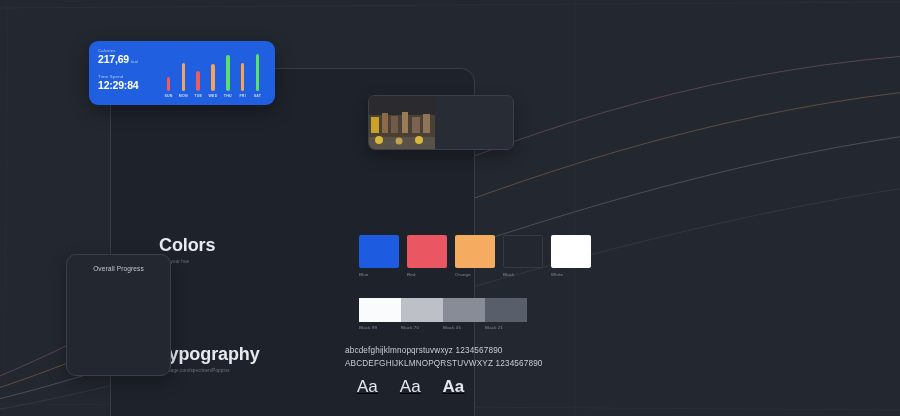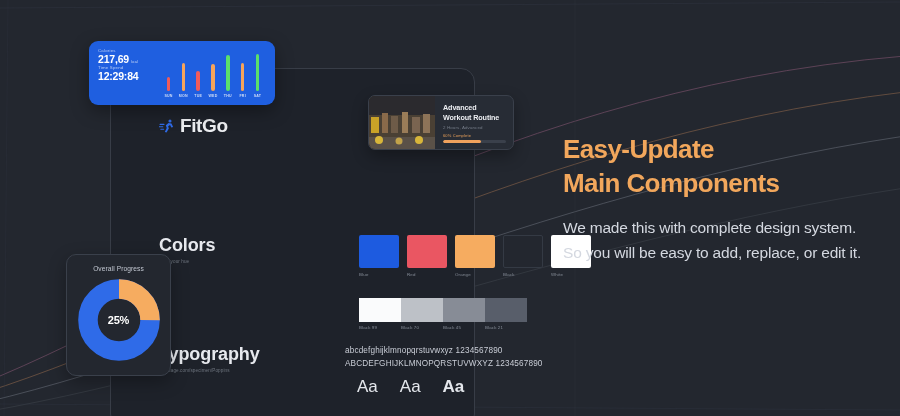--- a/index.html
+++ b/index.html
@@ -39,39 +39,39 @@
   .sw-label { font-size:4.4px; color:#878E99; margin-top:4px; letter-spacing:0.2px; }
 
   .grayramp { position:absolute; left:248px; top:229px; display:flex; width:168px; }
   .gr { height:24px; flex:1; }
   .gr-labels { position:absolute; left:248px; top:256px; display:flex; width:168px; }
   .gr-lab { flex:1; font-size:4.4px; color:#878E99; letter-spacing:0.15px; }
 
   
   .type-spec { position:absolute; left:234px; }
   .type-line { font-size:8.2px; color:#C9CDD6; letter-spacing:0.15px; white-space:nowrap; }
-  .aa-row { position:absolute; left:246px; top:308px; display:flex; gap:22px; align-items:baseline; }
+  .aa-row { position:absolute; left:246px; top:308px; display:flex; gap:22px; align-items:baseline;text-decoration:underline; }
   .aa { color:#E4E7EC; font-size:17px; }
   .aa.w3 { font-weight:300; }
   .aa.w5 { font-weight:400; }
   .aa.w7 { font-weight:bold; }
 
   
   .stats-card {
     position:absolute; left:89px; top:41px; width:186px; height:64px;
     background:#1F5FE0; border-radius:9px; padding:7px 9px;
     box-shadow:0 6px 18px rgba(0,0,0,0.35);
     display:flex; gap:8px;
   }
   .stats-left { width:52px; flex:none; }
   .stat-lab { font-size:4.3px; color:#B9CDF5; letter-spacing:0.25px; }
   .stat-val { font-size:10.5px; font-weight:bold; color:#FFFFFF; letter-spacing:-0.2px;
               line-height:1.15; }
   .stat-unit { font-size:4.3px; font-weight:normal; color:#AFC5F2; margin-left:2px; }
-  .stat-block + .stat-block { }
+  .stat-block + .stat-block { margin-top:9px; }
 
   .bars { flex:1; display:flex; align-items:flex-end; justify-content:space-between;
           padding:0 2px 0 4px; }
   .bar-col { display:flex; flex-direction:column; align-items:center; width:13px; }
   .bar { width:3.4px; border-radius:2px; }
   .bar-lab { font-size:3.6px; font-weight:bold; color:#CBDAF8; margin-top:3px;
              letter-spacing:0.2px; }
 
   
   .routine {
@@ -128,30 +128,20 @@
     <path d="M-40 416 C 240 372, 560 240, 905 188" fill="none" stroke="#5B616B" stroke-width="0.8" opacity="0.35"></path>
     <path d="M0 8 L900 2" fill="none" stroke="#333845" stroke-width="0.8" opacity="0.55"></path>
     <path d="M0 404 L900 410" fill="none" stroke="#333845" stroke-width="0.8" opacity="0.45"></path>
     <path d="M8 0 L4 416" fill="none" stroke="#333845" stroke-width="0.8" opacity="0.35"></path>
     <path d="M575 0 L575 416" fill="none" stroke="#2E333D" stroke-width="0.8" opacity="0.6"></path>
   </svg>
 
   <div class="artboard">
     <div class="artboard-inner">
 
-      <div class="logo-row">
-        <svg class="logo-mark" viewBox="0 0 24 24">
-          <circle cx="15.5" cy="4.2" r="2.2" fill="#2F6BE8"></circle>
-          <path d="M13.4 7.2 L9.6 10.4 L10.9 14.2 L8.2 19.6 L10.6 20.6 L13.9 14.8 L12.9 11.6 L15.6 10.0 L17.4 13.4 L20.0 12.6 L17.6 7.8 Z" fill="#2F6BE8"></path>
-          <path d="M1.5 9.0 L7.0 9.0" stroke="#2F6BE8" stroke-width="1.5" stroke-linecap="round"></path>
-          <path d="M0.5 12.4 L5.4 12.4" stroke="#2F6BE8" stroke-width="1.5" stroke-linecap="round"></path>
-          <path d="M2.6 15.8 L6.6 15.8" stroke="#2F6BE8" stroke-width="1.5" stroke-linecap="round"></path>
-        </svg>
-        <span class="logo-text">FitGo</span>
-      </div>
 
       <div class="sec" style="top:166px;">
         <div class="sec-title">Colors</div>
         <div class="sec-sub">build your hue</div>
       </div>
 
       <div class="swatches">
         <div class="sw">
           <div class="sw-box" style="background:#1D5BE0"></div>
           <div class="sw-label">Blue</div>
@@ -262,45 +252,20 @@
         <rect x="13" y="18" width="6" height="20" fill="#8A6A4A"></rect>
         <rect x="22" y="21" width="7" height="17" fill="#6E5B48"></rect>
         <rect x="33" y="17" width="6" height="21" fill="#9A7C58"></rect>
         <rect x="43" y="22" width="8" height="16" fill="#7A6450"></rect>
         <rect x="54" y="19" width="7" height="19" fill="#8E7458"></rect>
         <circle cx="10" cy="45" r="4" fill="#D8B63A"></circle>
         <circle cx="30" cy="46" r="3.5" fill="#C2A34A"></circle>
         <circle cx="50" cy="45" r="4" fill="#D8B63A"></circle>
       </svg>
     </div>
-    <div class="routine-body">
-      <div class="routine-title">
-        <div>Advanced</div>
-        <div>Workout Routine</div>
-      </div>
-      <div class="routine-sub">2 Hours, Advanced</div>
-      <div class="routine-pct">60% Complete</div>
-      <div class="routine-track">
-        <div class="routine-fill" style="width:60%"></div>
-      </div>
-    </div>
   </div>
 
   <div class="progress-card">
     <div class="progress-title">Overall Progress</div>
-    <div class="donut-wrap">
-      <svg viewBox="0 0 42 42" style="width:100%;height:100%;display:block;transform:rotate(-90deg)">
-        <circle cx="21" cy="21" r="15.9" fill="none" stroke="#2F6BE8" stroke-width="10"></circle>
-        <circle cx="21" cy="21" r="15.9" fill="none" stroke="#F6AC60" stroke-width="10" stroke-dasharray="25 75" stroke-dashoffset="0"></circle>
-      </svg>
-      <div class="donut-center">25%</div>
-    </div>
-  </div>
-
-  <div class="copy">
-    <div class="headline">
-      <div>Easy-Update</div>
-      <div>Main Components</div>
-    </div>
-    <div class="body-copy">We made this with complete design system. So you will be easy to add, replace, or edit it.</div>
-  </div>
+  </div>
+
 
 </div>
 
 </body></html>

